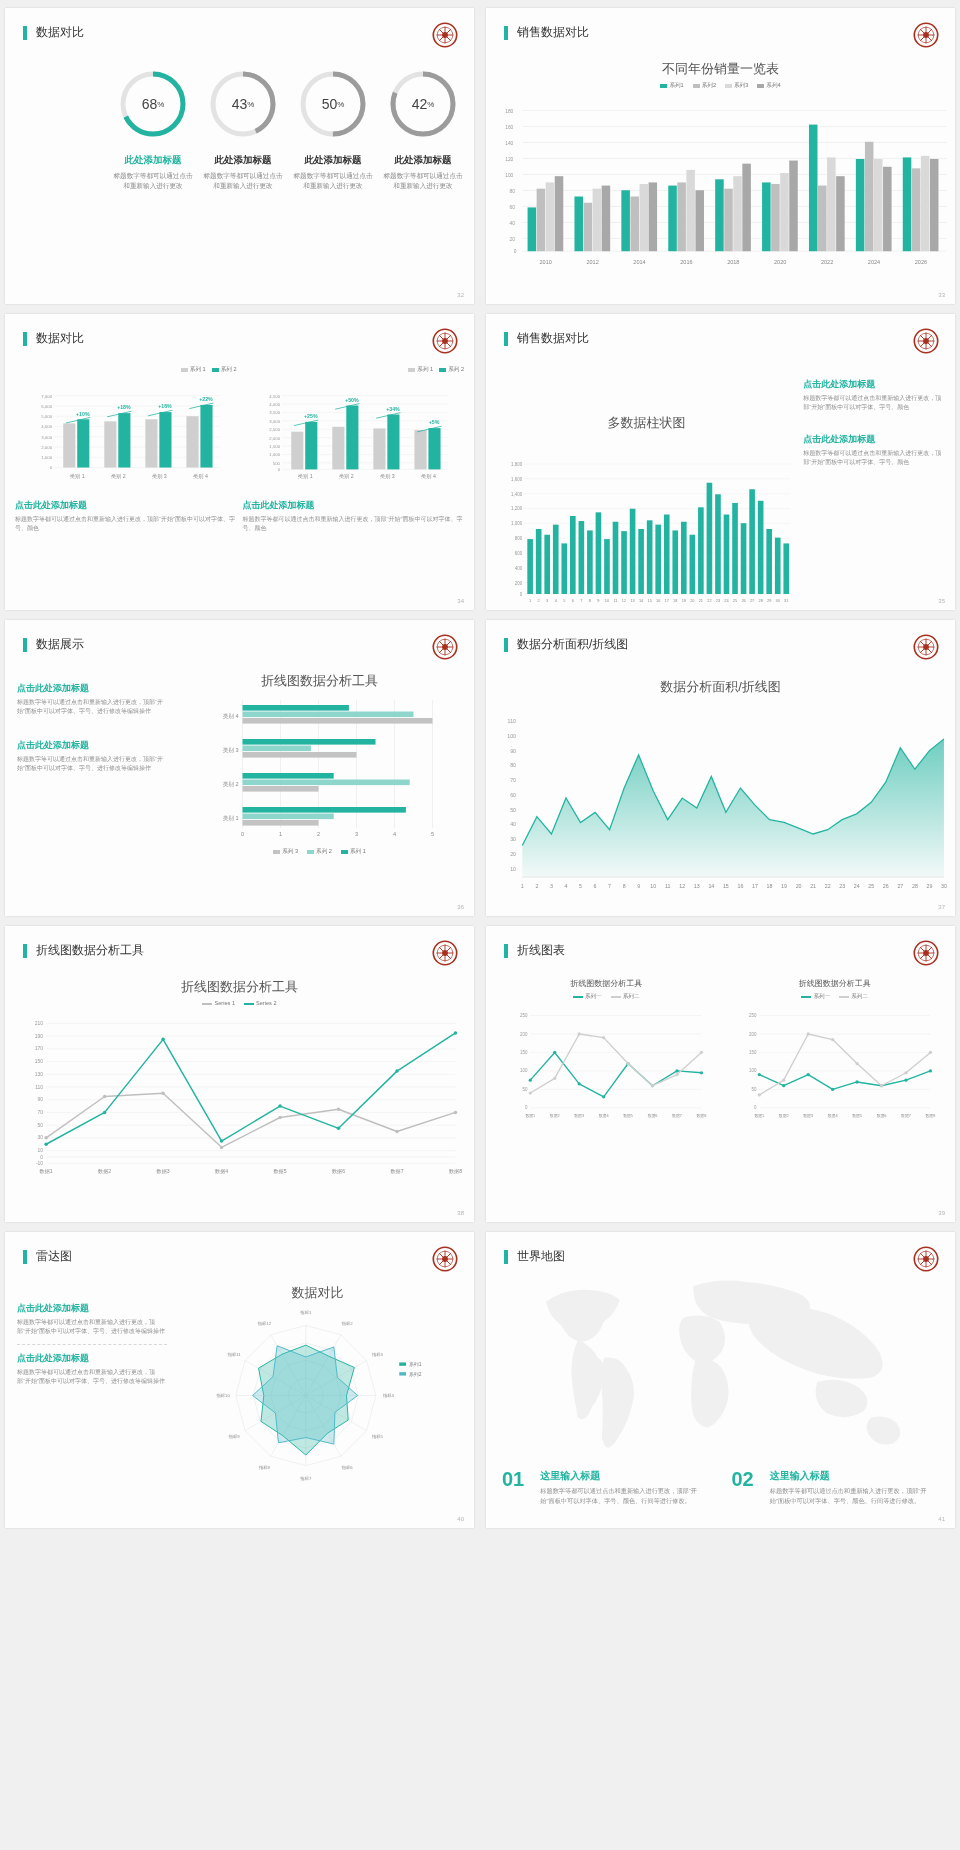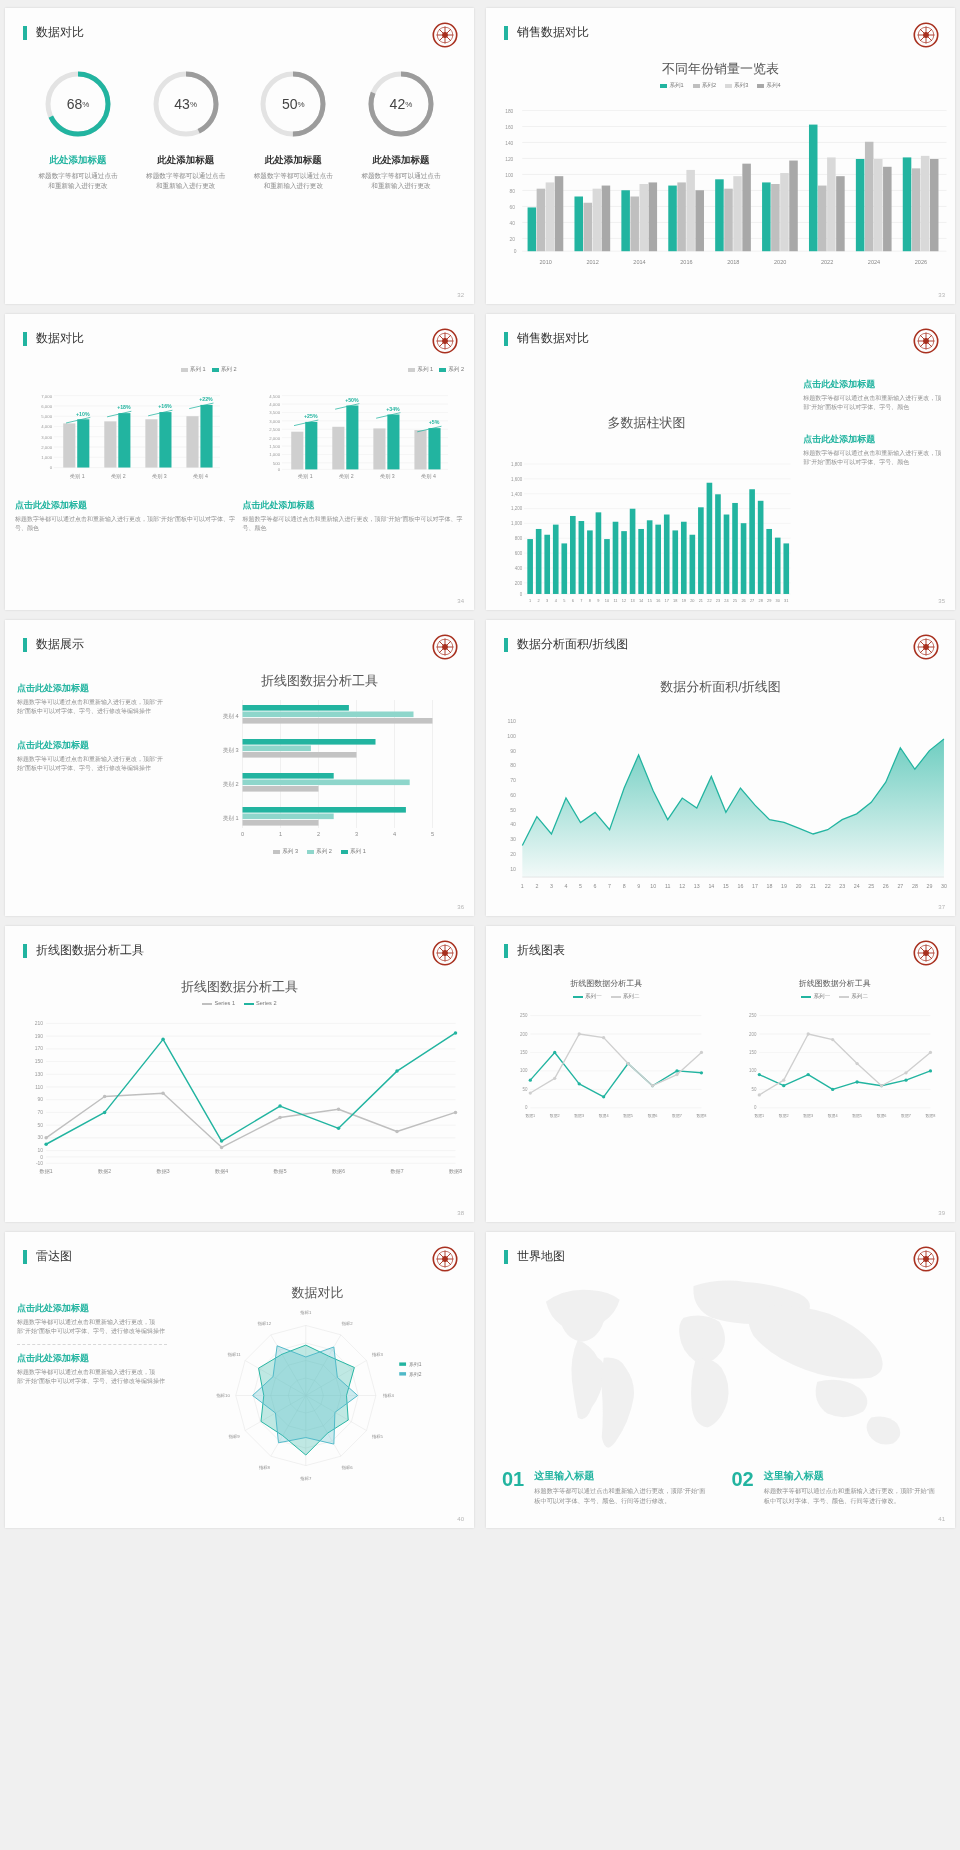--- a/index.html
+++ b/index.html
@@ -39,21 +39,21 @@
   }
   .pageno {
     position: absolute;
     right: 10px; bottom: 6px;
     font-size: 6px;
     color: #b5b5b5;
   }
   .body { position: absolute; left: 0; right: 0; top: 52px; bottom: 16px; }
 
   
-  .donut-row { display: flex; justify-content: space-between; padding: 8px 28px 0; }
+  .donut-row { display: flex; justify-content: flex-end; padding: 8px 6px 0; }
   .donut-cell { width: 90px; text-align: center; }
   .donut { width: 72px; height: 72px; margin: 0 auto; position: relative; }
   .donut svg { transform: rotate(-90deg); }
   .donut .pct {
     position: absolute; inset: 0;
     display: flex; align-items: center; justify-content: center;
     font-size: 14px; color: #444;
   }
   .donut .pct small { font-size: 8px; }
   .d-head { font-size: 9.5px; margin-top: 14px; font-weight: bold; }
@@ -88,21 +88,21 @@
 
   
   .s40 { display: flex; padding: 0 12px; gap: 6px; }
   .s40 .left { width: 150px; padding-top: 12px; }
   .s40 .right { flex: 1; }
 
   
   .s41 { position: relative; height: 100%; }
   .map-bg { position: absolute; inset: 0; opacity: .5; }
   .s41-cols { position: absolute; left: 16px; right: 16px; bottom: 22px; display: flex; gap: 22px; }
-  .s41-col { flex: 1; display: flex; gap: 10px; }
+  .s41-col { flex: 1; display: flex; gap: 16px; }
   .num { font-size: 20px; color: #22b4a0; font-weight: bold; line-height: 1; }
   .s41-h { font-size: 10px; color: #22b4a0; font-weight: bold; }
   .s41-b { font-size: 6.2px; color: #8d8d8d; line-height: 1.6; margin-top: 3px; }
 
   .divider { border-top: 1px dashed #d8d8d8; margin: 7px 0; }
 </style>
 </head>
 <body>
 
 <div class="deck">

